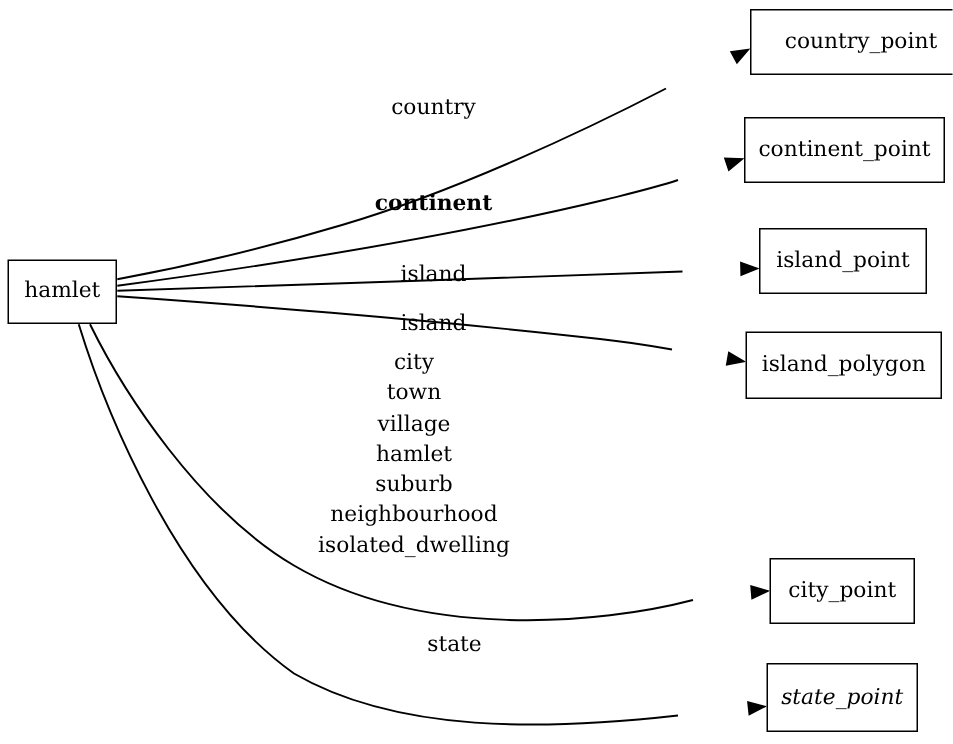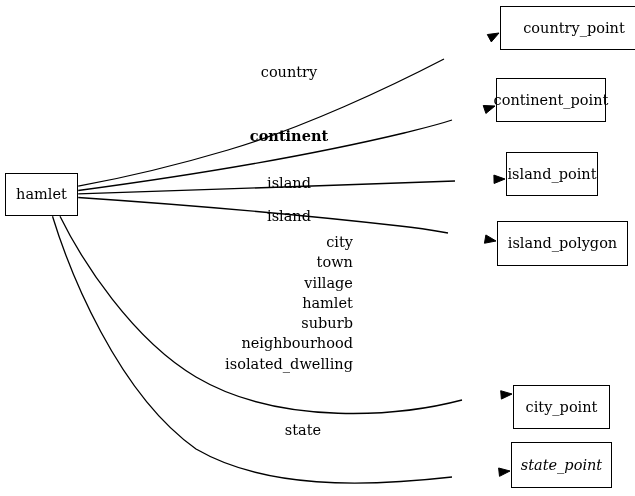--- a/index.html
+++ b/index.html
@@ -36,21 +36,21 @@
     line-height: 1;
     white-space: nowrap;
   }
   .edge-label {
     position: absolute;
     color: #000000;
     font-family: "DejaVu Serif", "Liberation Serif", serif;
     font-size: 14.5px;
     line-height: 20.3px;
     white-space: pre;
-    text-align: right;
+    text-align: center;
     transform: translateX(-50%);
   }
 </style>
 </head>
 <body>
 
 <svg id="graph-canvas" viewBox="0 0 635 496" preserveAspectRatio="none" xmlns="http://www.w3.org/2000/svg">
   <g id="edge-layer">
       <g>
         <path d="M78.2,186.2 C128,177 181,164 228,150 C303,128 390,87 444,59" fill="none" stroke="#000000" stroke-width="1.3"></path>
@@ -79,42 +79,42 @@
     </g>
 </svg>
 
 <div id="node-layer">
     <div class="node-box" style="left: 5px; top: 173px; width: 73px; height: 43px;">
       <span>hamlet</span>
     </div>
     <div class="node-box" style="left: 500px; top: 6px; width: 148px; height: 44px;">
       <span>country_point</span>
     </div>
-    <div class="node-box" style="left: 496px; top: 78px; width: 110px; height: 44px;">
+    <div class="node-box" style="left: 496px; top: 78px; width: 134px; height: 44px;">
       <span>continent_point</span>
     </div>
-    <div class="node-box" style="left: 506px; top: 152px; width: 92px; height: 44px;">
+    <div class="node-box" style="left: 506px; top: 152px; width: 112px; height: 44px;">
       <span>island_point</span>
     </div>
     <div class="node-box" style="left: 497px; top: 221px; width: 131px; height: 45px;">
       <span>island_polygon</span>
     </div>
-    <div class="node-box" style="left: 513px; top: 372px; width: 97px; height: 44px; margin-top: 13px;">
+    <div class="node-box" style="left: 513px; top: 372px; width: 97px; height: 44px;">
       <span>city_point</span>
     </div>
     <div class="node-box" style="left: 511px; top: 442px; width: 101px; height: 46px; font-style: italic;">
       <span>state_point</span>
     </div>
   </div>
 <div id="label-layer">
     <div class="edge-label" style="left: 289px; top: 62px;">country</div>
     <div class="edge-label" style="left: 289px; top: 126px; font-weight: bold;">continent</div>
     <div class="edge-label" style="left: 289px; top: 173px;">island</div>
     <div class="edge-label" style="left: 289px; top: 206px;">island</div>
-    <div class="edge-label" style="left: 289px; top: 232px;">city
+    <div class="edge-label" style="left: 276px; top: 232px;">city
 town
 village
 hamlet
 suburb
 neighbourhood
 isolated_dwelling</div>
     <div class="edge-label" style="left: 303px; top: 420px;">state</div>
   </div>
 
 </body></html>

